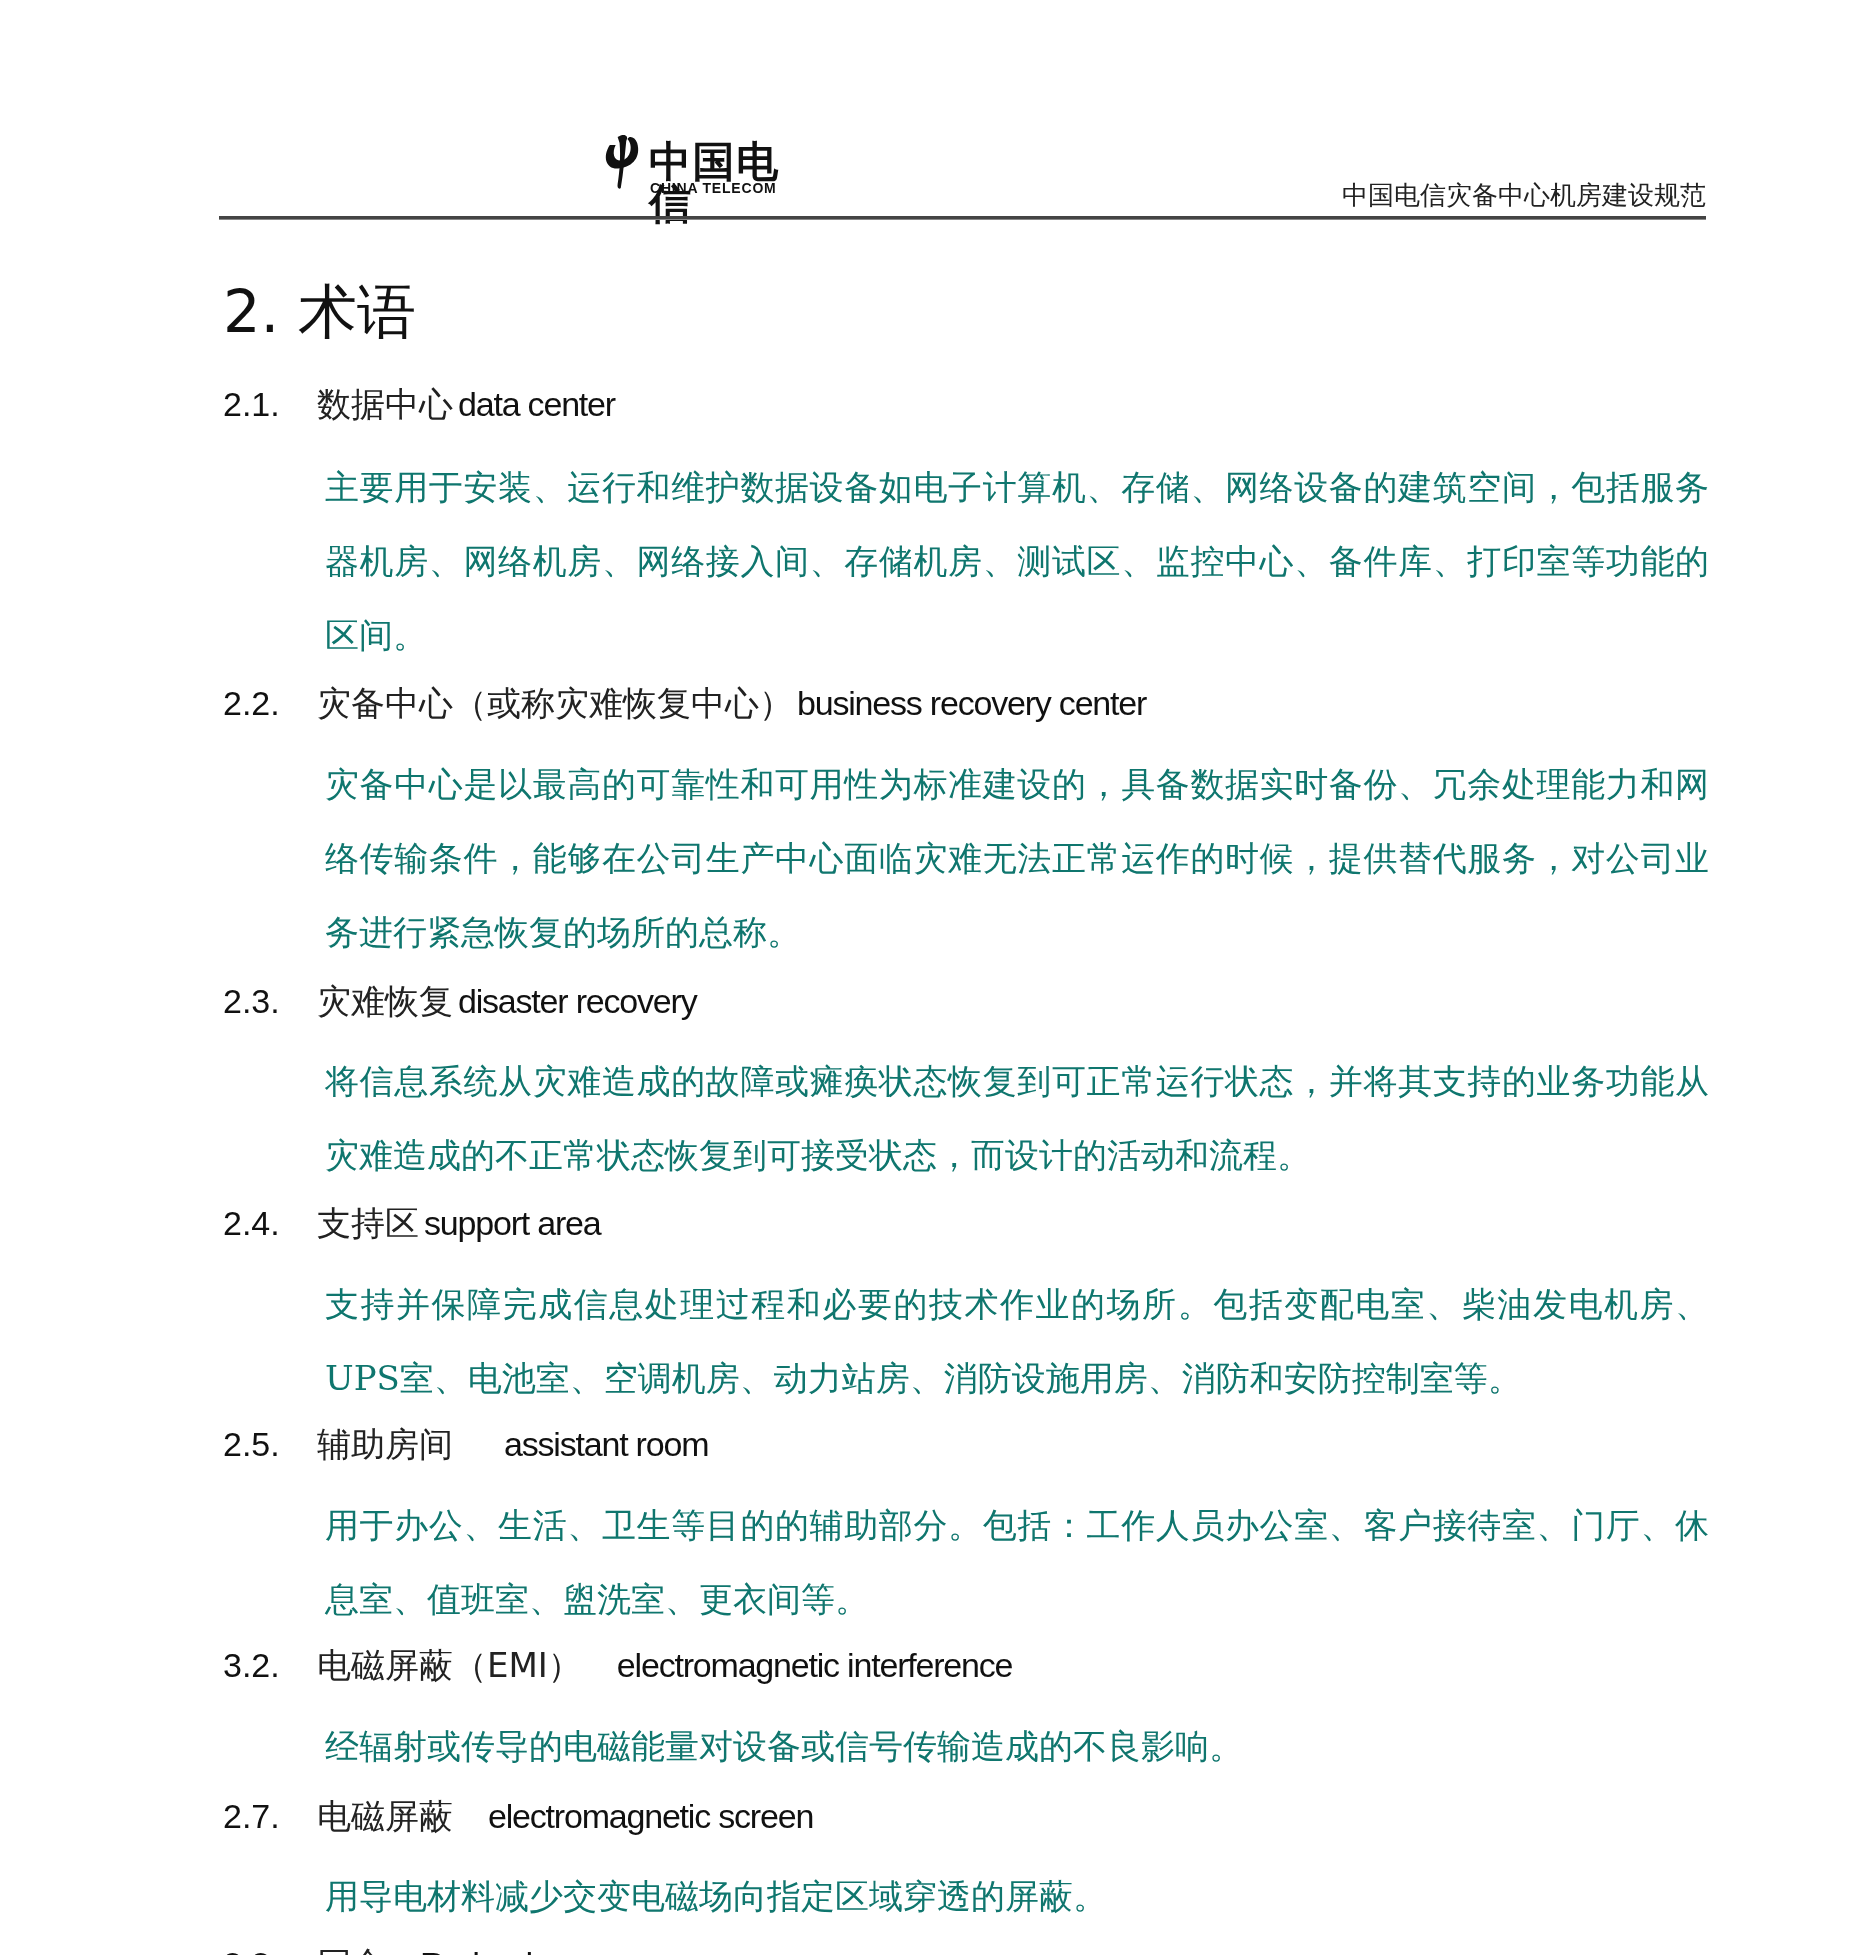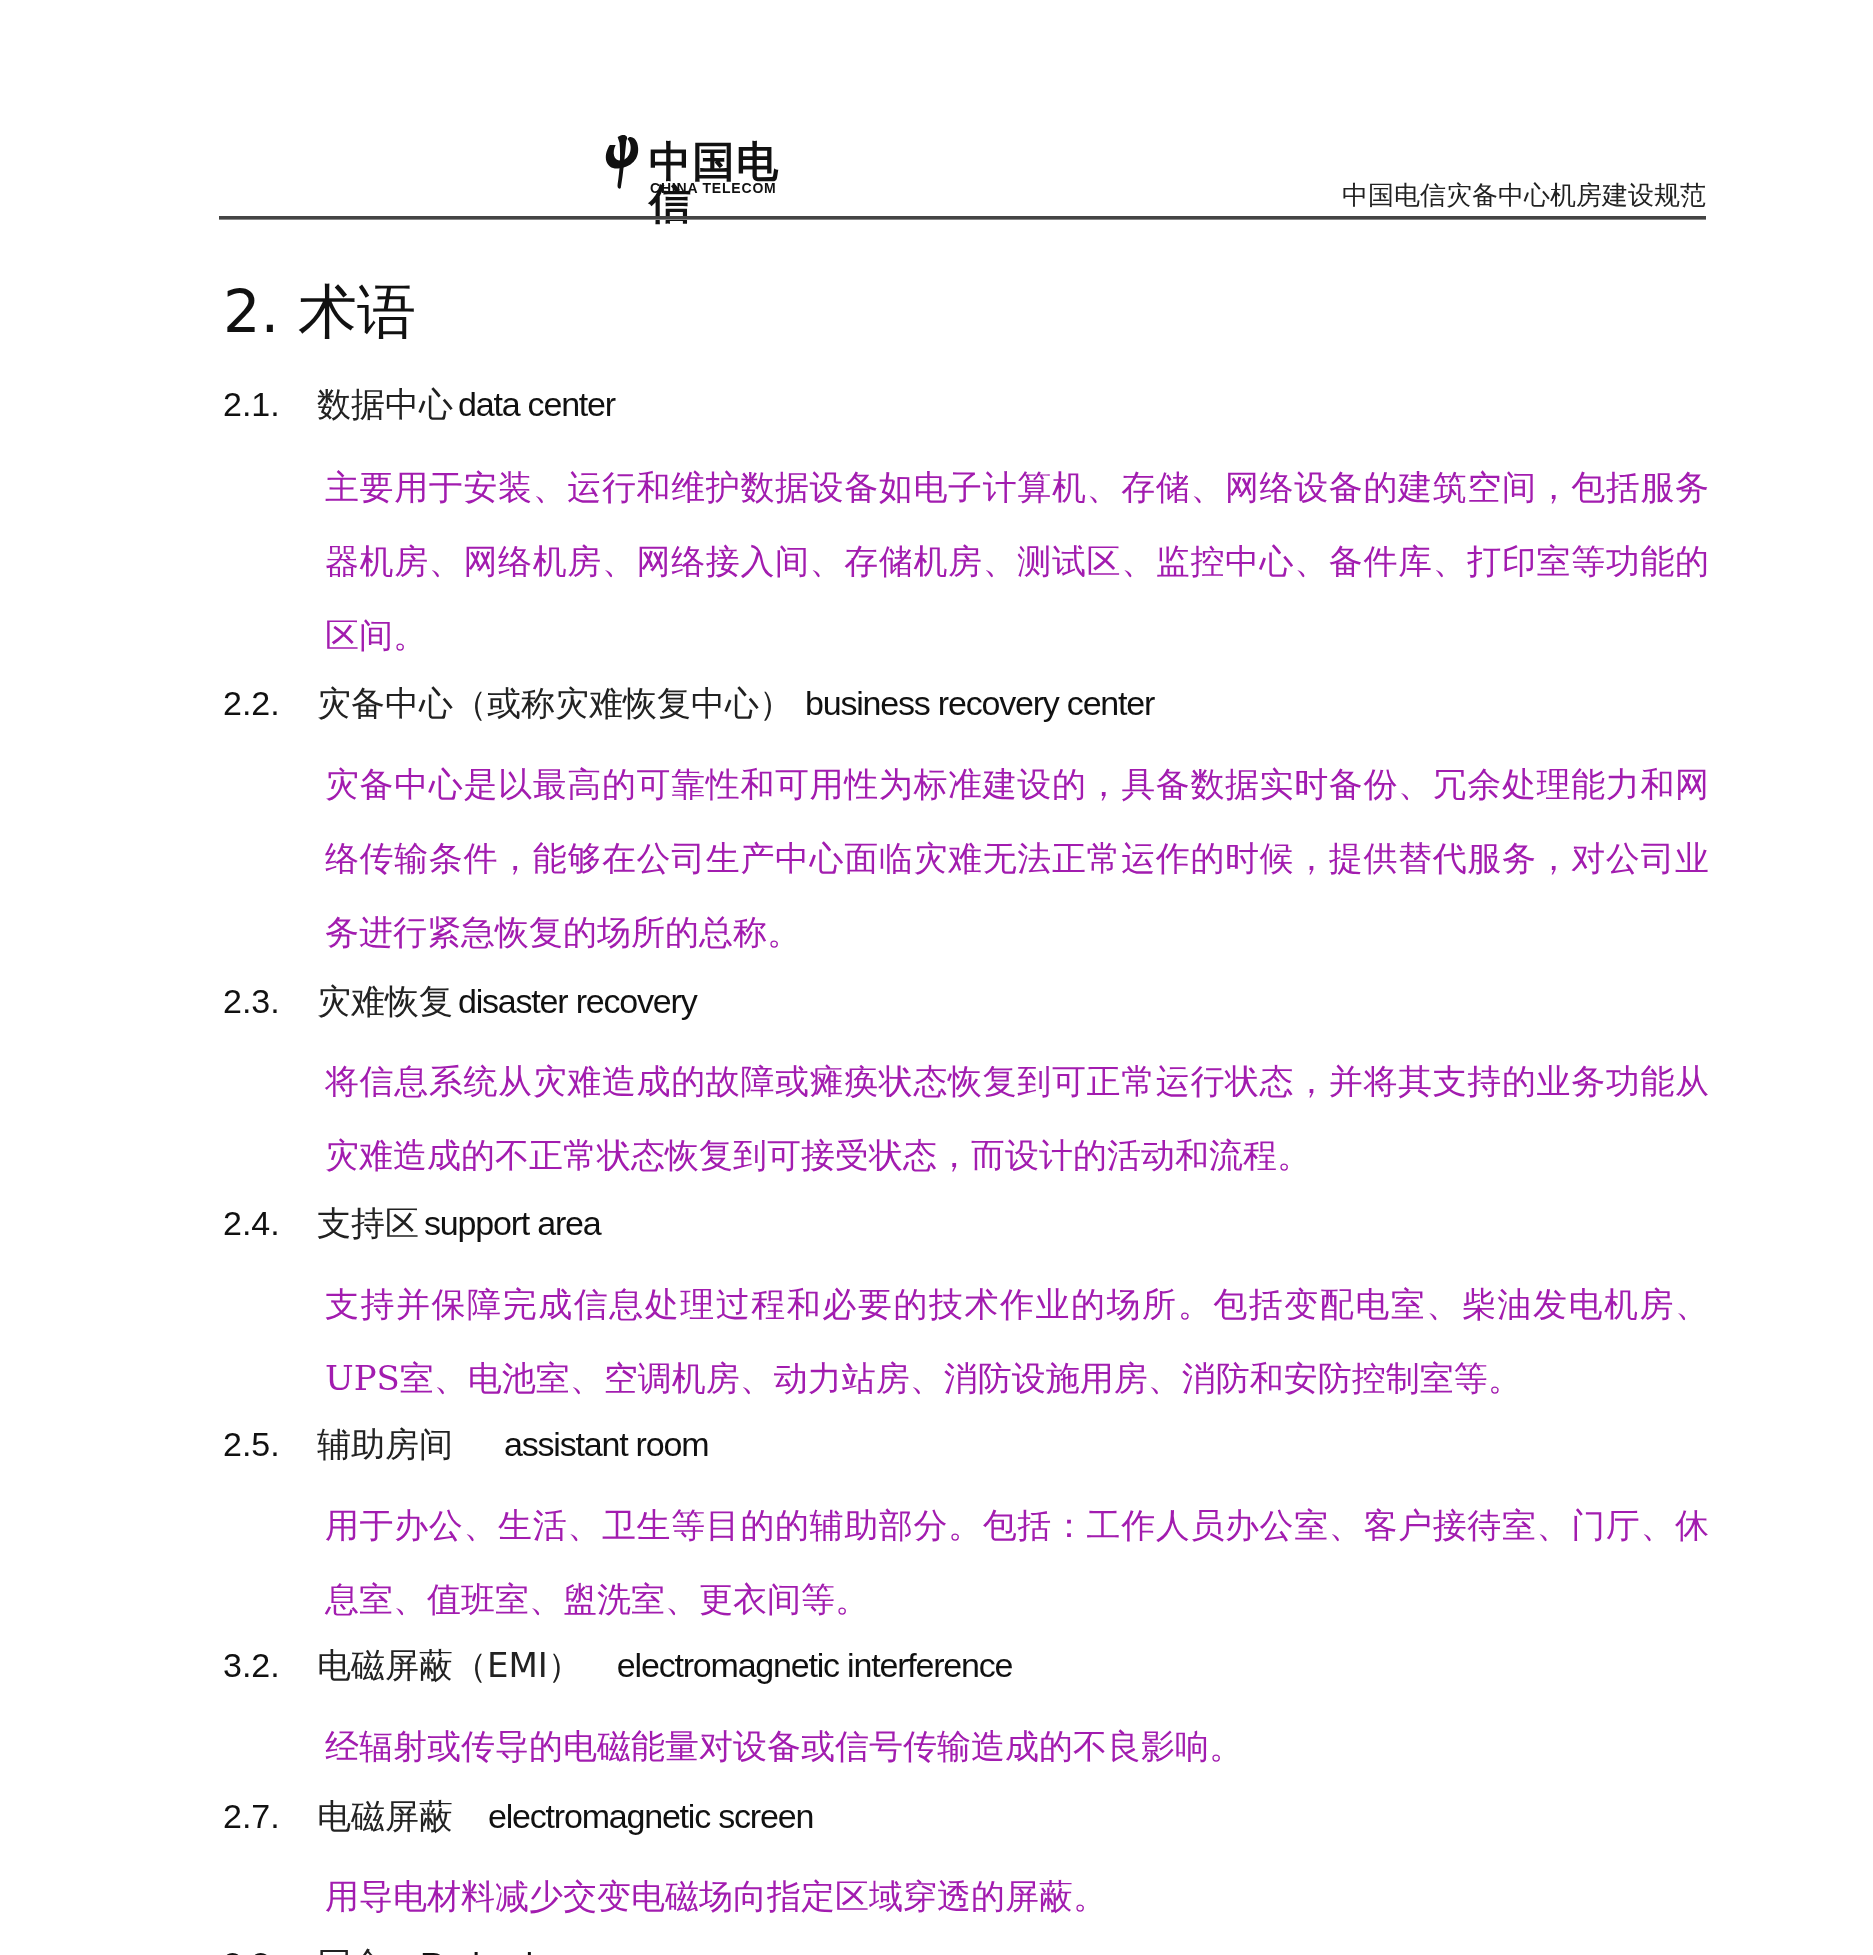--- a/index.html
+++ b/index.html
@@ -9,21 +9,21 @@
   .logo-mark { position: absolute; left: 0; top: 0; width: 43px; height: 59px; }
   .logo-cn { position: absolute; left: 47px; top: 7.8px; font-size: 42px; font-weight: bold; letter-spacing: 1.6px; line-height: 1; font-family: "DejaVu Serif", serif; }
   .logo-en { position: absolute; left: 48px; top: 47px; font-size: 14px; font-weight: bold; letter-spacing: 0.8px; font-family: "Liberation Sans", sans-serif; }
   .header-title { position: absolute; right: 168px; top: 178px; font-size: 26px; color: #222; font-family: Liberation Sans, sans-serif; }
   .header-rule { position: absolute; left: 219px; right: 168px; top: 216px; height: 3.1px; background: #444; border-bottom: 1.2px solid #888; }
   .h1 { position: absolute; left: 223px; top: 282px; font-size: 59px; font-weight: normal; line-height: 1; }
   .term { position: absolute; left: 223px; font-size: 34px; line-height: 1; white-space: nowrap; }
   .term .num { display: inline-block; width: 94px; font-family: "Liberation Sans", sans-serif; }
   .term .cn { color: #222; }
   .term .en { font-family: "Liberation Sans", sans-serif; letter-spacing: -1.2px; margin-left: 5px; }
-  .def { position: absolute; left: 325px; width: 1384px; font-size: 34px; line-height: 74px; color: #a21caf;
+  .def { position: absolute; left: 325px; width: 1384px; font-size: 34px; line-height: 74px; color: #0f766e;
          font-family: "DejaVu Serif", serif; text-align: justify; }
 </style>
 </head>
 <body>
 
 <div class="logo">
   <svg class="logo-mark" viewBox="0 0 110 150">
     <path d="M20 30 C0 60 10 95 45 90 C80 85 100 60 90 25 C85 10 70 5 65 15 C80 30 75 65 50 70 C30 72 25 50 35 30 Z" fill="#111"></path>
     <path d="M40 10 C55 0 70 5 62 20 C58 60 55 100 48 140 C44 145 38 140 40 130 C45 100 48 60 45 25 Z" fill="#111"></path>
   </svg>
@@ -37,21 +37,21 @@
   <span>2.</span>
   <span>术语</span>
 </div>
 
 <div class="term" style="top:387px">
   <span class="num">2.1.</span><span class="cn">数据中心</span><span class="en">data center</span>
 </div>
 <div class="def" style="top:450px">主要用于安装、运行和维护数据设备如电子计算机、存储、网络设备的建筑空间，包括服务器机房、网络机房、网络接入间、存储机房、测试区、监控中心、备件库、打印室等功能的区间。</div>
 
 <div class="term" style="top:686px">
-  <span class="num">2.2.</span><span class="cn">灾备中心（或称灾难恢复中心）</span><span class="en" style="margin-left:12px">business recovery center</span>
+  <span class="num">2.2.</span><span class="cn">灾备中心（或称灾难恢复中心）</span><span class="en" style="margin-left:4px">business recovery center</span>
 </div>
 <div class="def" style="top:747px">灾备中心是以最高的可靠性和可用性为标准建设的，具备数据实时备份、冗余处理能力和网络传输条件，能够在公司生产中心面临灾难无法正常运作的时候，提供替代服务，对公司业务进行紧急恢复的场所的总称。</div>
 
 <div class="term" style="top:984px">
   <span class="num">2.3.</span><span class="cn">灾难恢复</span><span class="en">disaster recovery</span>
 </div>
 <div class="def" style="top:1044px">将信息系统从灾难造成的故障或瘫痪状态恢复到可正常运行状态，并将其支持的业务功能从灾难造成的不正常状态恢复到可接受状态，而设计的活动和流程。</div>
 
 <div class="term" style="top:1206px">
   <span class="num">2.4.</span><span class="cn">支持区</span><span class="en" style="">support area</span>

